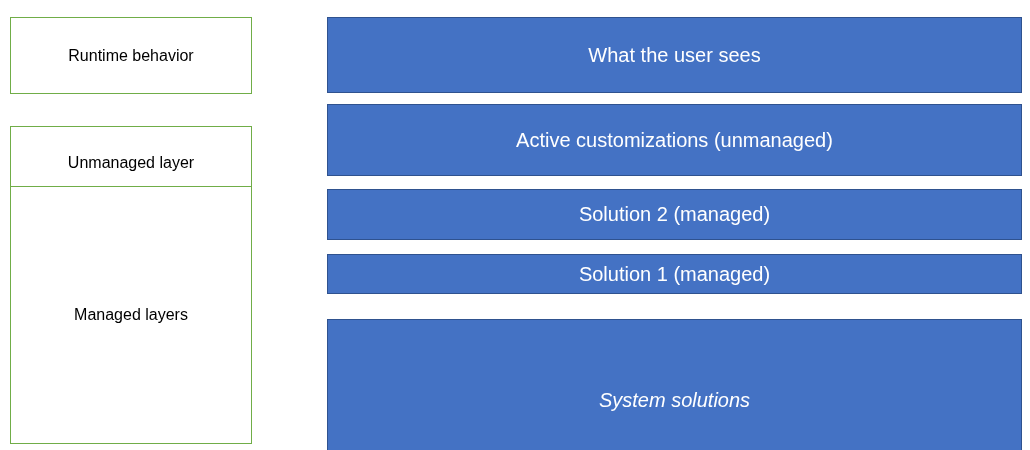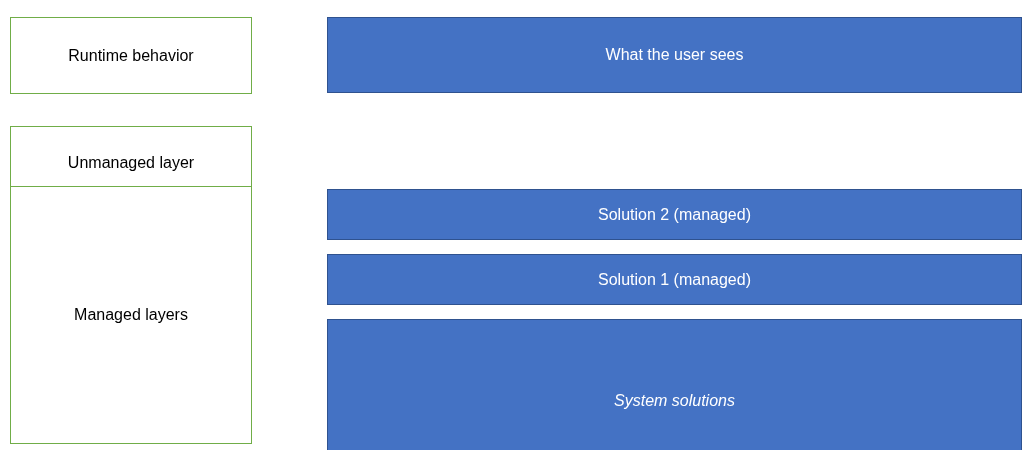--- a/index.html
+++ b/index.html
@@ -30,31 +30,31 @@
     border: 1px solid #70AD47;
     color: #000000;
     font-size: 16px;
   }
   .layer-box {
     left: 327px;
     width: 695px;
     background: #4472C4;
     border: 1px solid #2F528F;
     color: #ffffff;
-    font-size: 16px;
+    font-size: 20px;
   }
   
   .lb-0 { top: 17px;  height: 77px;  }
   .lb-1 { top: 101px; height: 74px; margin-top: 25px;  }
   .lb-2 { top: 186px; height: 258px; }
   
   .rb-0 { top: 17px;  height: 76px;  }
   .rb-1 { top: 104px; height: 72px;  }
   .rb-2 { top: 189px; height: 51px;  }
-  .rb-3 { top: 254px; height: 51px;  }
+  .rb-3 { top: 254px; height: 40px;  }
   .rb-4 { top: 319px; height: 163px; font-style: italic; }
 </style>
 </head>
 <body>
 
 <div class="canvas">
 
   <div class="box label-box lb-0">
     <span>Runtime behavior</span>
   </div>
@@ -64,20 +64,23 @@
   </div>
 
   <div class="box label-box lb-2">
     <span>Managed layers</span>
   </div>
 
   <div class="box layer-box rb-0">
     <span>What the user sees</span>
   </div>
 
+  <div class="box layer-box rb-1">
+    <span>Active customizations (unmanaged)</span>
+  </div>
 
   <div class="box layer-box rb-2">
     <span>Solution 2 (managed)</span>
   </div>
 
   <div class="box layer-box rb-3">
     <span>Solution 1 (managed)</span>
   </div>
 
   <div class="box layer-box rb-4">

